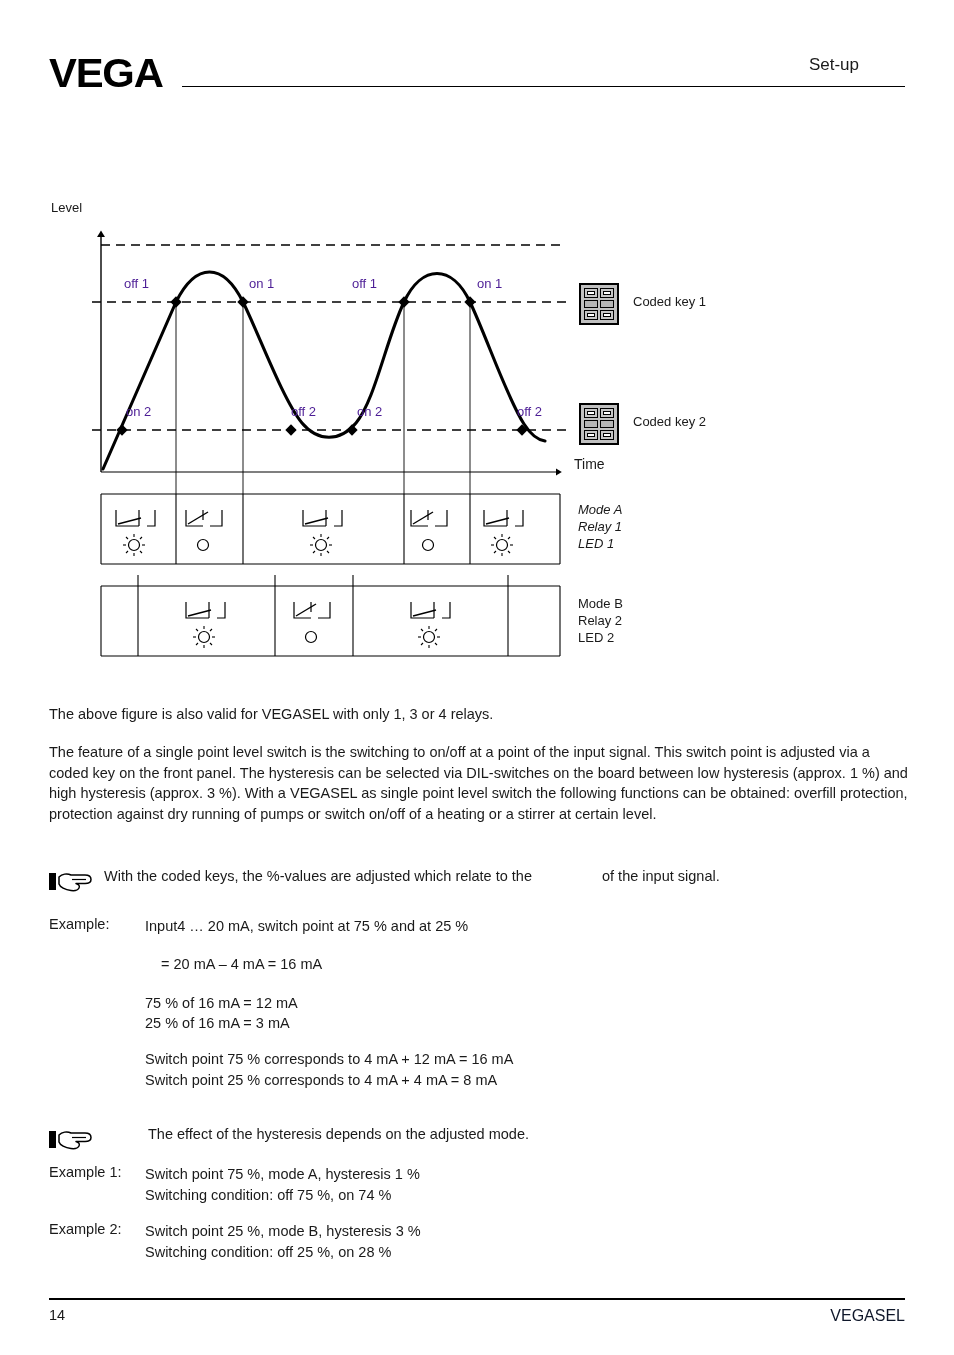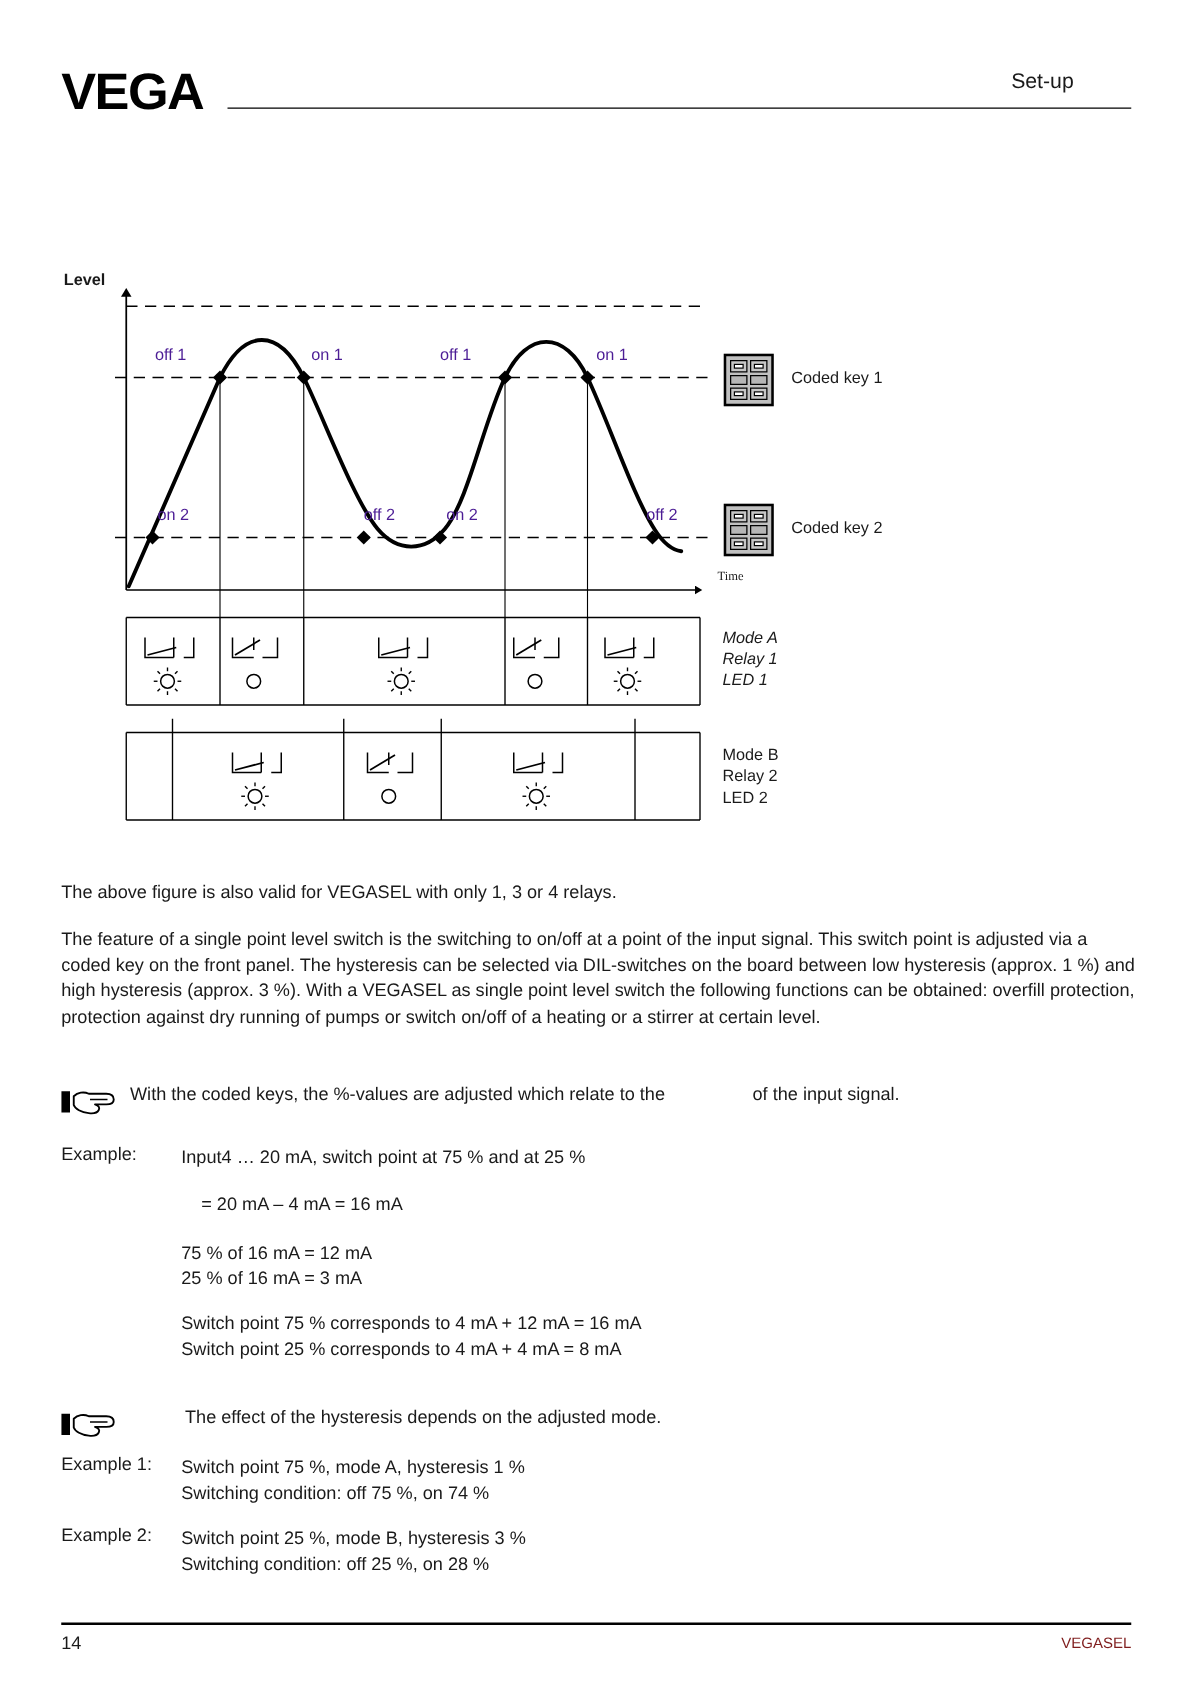--- a/index.html
+++ b/index.html
@@ -25,22 +25,22 @@
     position:absolute; left:182px; top:86px; width:723px; height:1px;
     background:#000;
   }
   .header-title {
     position:absolute; right:49px; top:55px;
     font-size:17px; color:#1a1a1a;
   }
 
   
   .figure { position:absolute; left:0; top:190px; width:954px; height:490px; }
-  .axis-label-level { position:absolute; left:51px; top:26px; font-size:13px; color:#1a1a1a;font-weight:bold; }
-  .axis-label-time  { position:absolute; left:574px; top:266px; font-size:10px; color:#1a1a1a;font-family:Liberation Serif, serif; }
+  .axis-label-level { position:absolute; left:51px; top:10px; font-size:13px; color:#1a1a1a; }
+  .axis-label-time  { position:absolute; left:574px; top:266px; font-size:14px; color:#1a1a1a; }
 
   svg.plot { position:absolute; left:0; top:0; }
 
   .curve-label {
     position:absolute; font-size:13px; color:#4c1d95; white-space:nowrap;
   }
 
   
   .coded-key {
     position:absolute;
@@ -76,21 +76,21 @@
   .note-row { position:absolute; }
   .note-text { position:absolute; font-size:14.5px; color:#1a1a1a; white-space:nowrap; }
   .hand-icon { position:absolute; }
 
   .ex-label { position:absolute; font-size:14.5px; color:#1a1a1a; white-space:nowrap; }
   .ex-body  { position:absolute; font-size:14.5px; line-height:20.5px; color:#1a1a1a; white-space:pre; }
 
   
   .footer-rule { position:absolute; left:49px; top:1298px; width:856px; height:1.5px; background:#000; }
   .footer-page { position:absolute; left:49px; top:1307px; font-size:14.5px; color:#1a1a1a; }
-  .footer-prod { position:absolute; right:49px; top:1307px; font-size:12px; color:#7f1d1d; }
+  .footer-prod { position:absolute; right:49px; top:1307px; font-size:16px; color:#0f172a; }
 </style>
 </head>
 <body>
 
 <div class="header">
   <div class="logo">VEGA</div>
   <div class="header-rule"></div>
   <div class="header-title">Set-up</div>
 </div>
 

